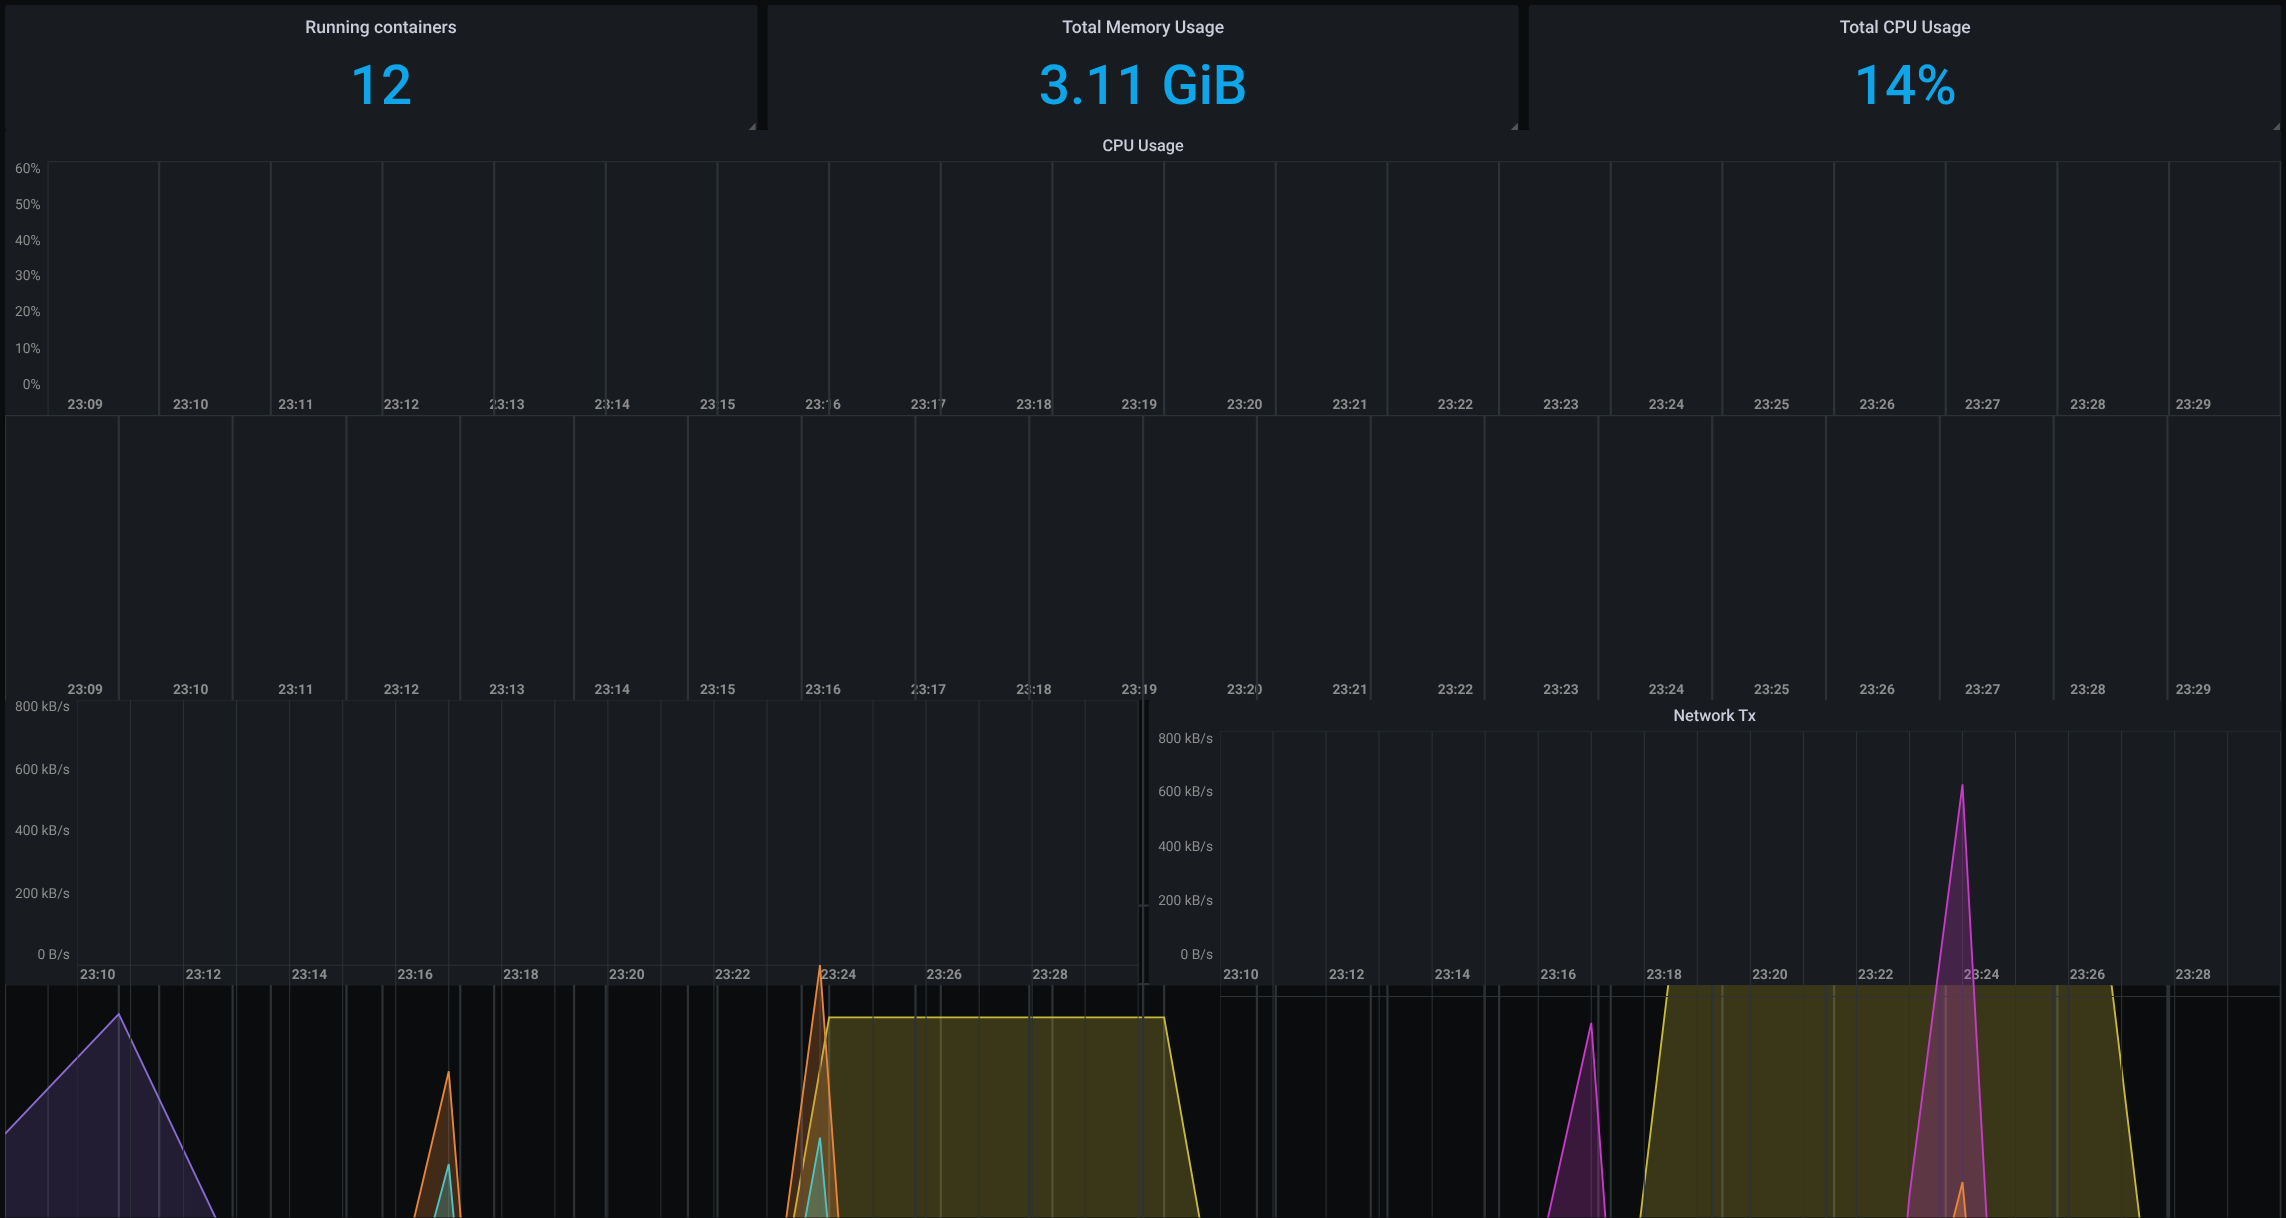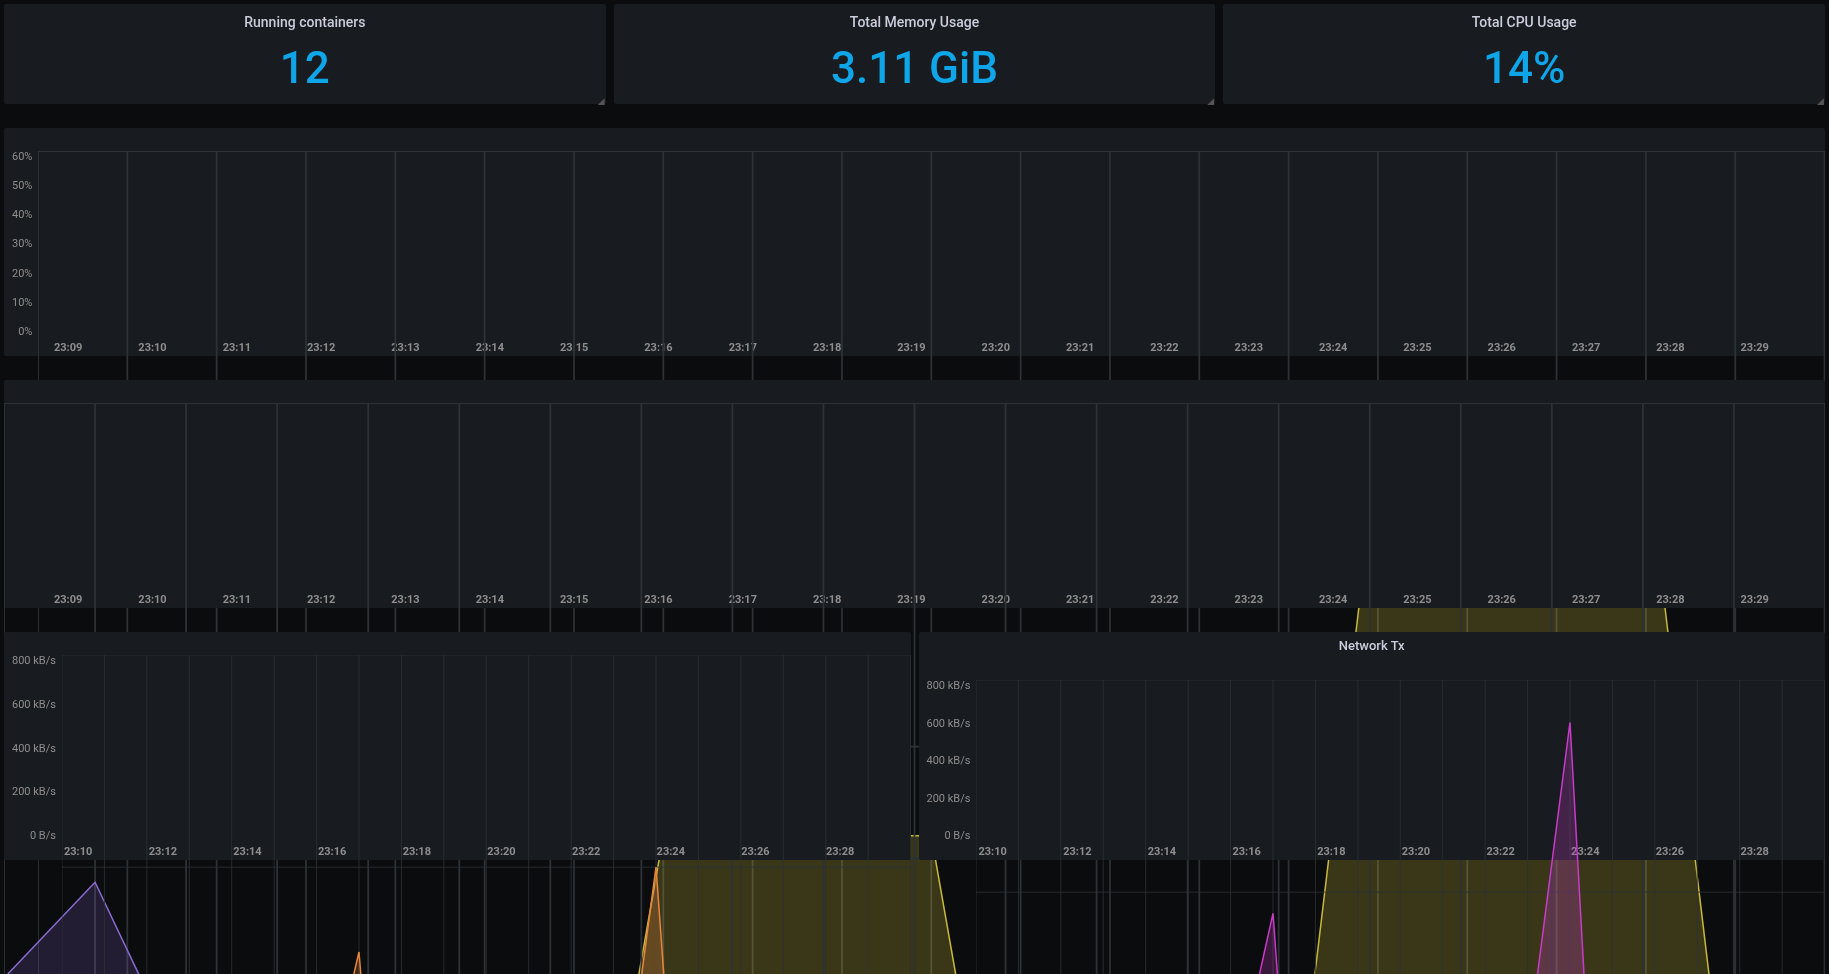--- a/index.html
+++ b/index.html
@@ -5,35 +5,35 @@
 * { box-sizing: border-box; margin: 0; padding: 0; }
 body {
   background: #0b0c0e;
   color: #ccccdc;
   font-family: -apple-system, BlinkMacSystemFont, "Segoe UI", Roboto, sans-serif;
   font-size: 12px;
   width: 1829px;
   height: 974px;
   overflow: hidden;
 }
-.dashboard { display: flex; flex-direction: column; gap: 24px; padding: 4px; }
+.dashboard { display: flex; flex-direction: column; gap: 0; padding: 4px; }
 .row { display: flex; gap: 8px; }
 .panel {
   background: #181b1f;
   border-radius: 2px;
   position: relative;
   display: flex;
   flex-direction: column;
 }
 .stat-panel { flex: 1; height: 100px; align-items: center; justify-content: center; }
 .stat-title { color: #ccccdc; font-size: 14px; font-weight: 500; margin-bottom: 12px; }
 .stat-value { color: #0ea5e9; font-size: 44px; font-weight: 500; }
 .graph-panel { flex: 1; }
 .panel-title { text-align: center; color: #ccccdc; font-size: 13px; font-weight: 500; padding: 6px 0 4px; }
-.chart-body { flex: 1; display: flex; position: relative; margin-top: 23px; }
+.chart-body { flex: 1; display: flex; position: relative; }
 .y-axis {
   display: flex; flex-direction: column; justify-content: space-between;
   padding: 0 6px 0 8px; font-size: 11px; color: #8e8e8e;
 }
 .y-axis span { line-height: 1; text-align: right; }
 .plot-wrap { flex: 1; position: relative; }
 .plot { position: absolute; inset: 0; }
 .x-axis {
   display: flex; padding: 4px 0 2px 50px; font-size: 11px; color: #8e8e8e; font-weight: bold;
 }
@@ -65,20 +65,21 @@
     </div>
     <div class="panel stat-panel">
       <div class="stat-title">Total CPU Usage</div>
       <div class="stat-value">14%</div>
       <div class="resize-handle">◢</div>
     </div>
   </div>
 
   <div class="row">
     <div class="panel graph-panel" style="height:228px">
+      <div class="panel-title">CPU Usage</div>
       <div class="chart-body">
         <div class="y-axis" id="yaxis-cpu">
             <span>60%</span>
             <span>50%</span>
             <span>40%</span>
             <span>30%</span>
             <span>20%</span>
             <span>10%</span>
             <span>0%</span>
           </div>

